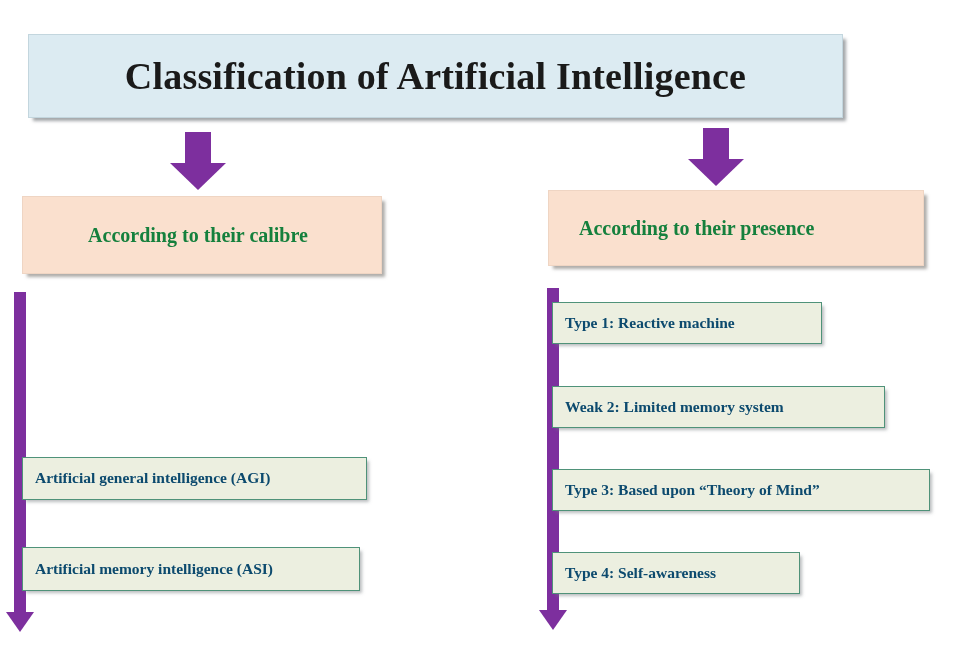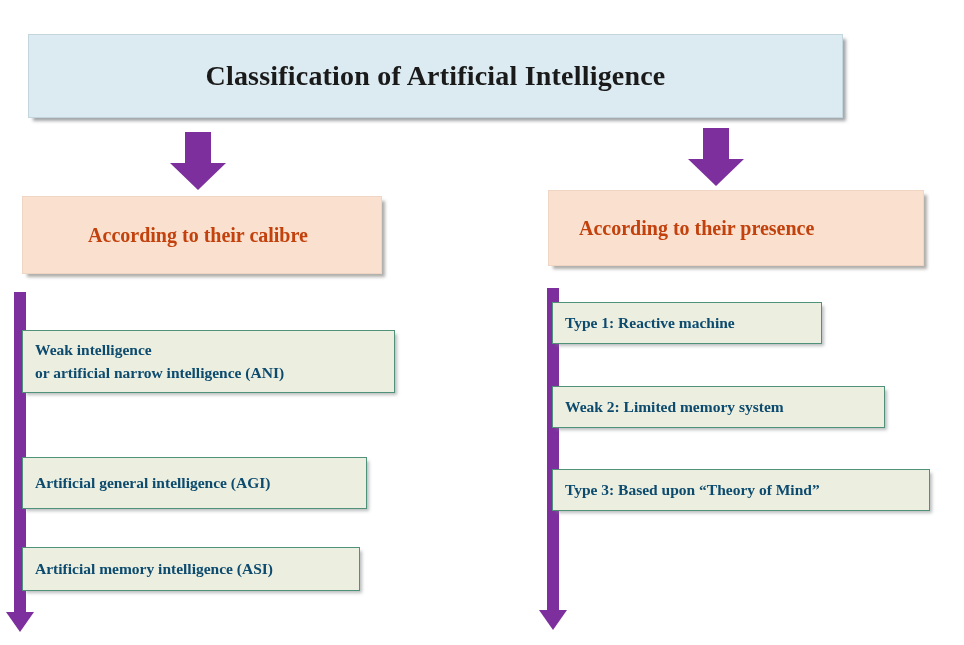--- a/index.html
+++ b/index.html
@@ -28,42 +28,42 @@
     height: 84px;
     background: #dcebf2;
     border: 1px solid #c3d6de;
     box-shadow: 4px 4px 3px -1px rgba(90,95,100,0.55);
     display: flex;
     align-items: center;
     justify-content: center;
     box-sizing: border-box;
   }
   .title-text {
-    font-size: 28px;
+    font-size: 38px;
     font-weight: bold;
     color: #1a1a1a;
     letter-spacing: 0.2px;
     text-align: center;
     white-space: nowrap;
   }
 
   
   .cat-box {
     position: absolute;
     background: #fae0ce;
     border: 1px solid #efd5c3;
     box-shadow: 4px 4px 3px -1px rgba(110,105,100,0.55);
     display: flex;
     align-items: center;
     box-sizing: border-box;
   }
   .cat-text {
     font-size: 20px;
     font-weight: bold;
-    color: #c2410c;
+    color: #15803d;
     white-space: nowrap;
   }
   #cat-left {
     left: 22px;
     top: 196px;
     width: 360px;
     height: 78px;
     justify-content: center;
     padding-right: 8px;
   }
@@ -173,39 +173,38 @@
   <div class="v-arrow" style="left:13px; top:292px; height:345px;">
     <div class="stem" style="height:323px;"></div>
     <div class="head" style="top:320px;"></div>
   </div>
 
   <div class="v-arrow" style="left:546px; top:288px; height:347px;">
     <div class="stem" style="height:325px;"></div>
     <div class="head" style="top:322px;"></div>
   </div>
 
-  <div class="leaf-box" style="left:22px; top:330px; width:373px; height:63px;">
-    <div class="leaf-text">Weak intelligence</div>
-    <div class="leaf-text">or artificial narrow intelligence (ANI)</div>
-  </div>
-
-  <div class="leaf-box" style="left:22px; top:457px; width:345px; height:52px;">
+
+  <div class="leaf-box" style="left:22px; top:457px; width:345px; height:43px;">
     <div class="leaf-text">Artificial general intelligence (AGI)</div>
   </div>
 
   <div class="leaf-box" style="left:22px; top:547px; width:338px; height:44px;">
     <div class="leaf-text">Artificial memory intelligence (ASI)</div>
   </div>
 
   <div class="leaf-box" style="left:552px; top:302px; width:270px; height:42px;">
     <div class="leaf-text">Type 1: Reactive machine</div>
   </div>
 
   <div class="leaf-box" style="left:552px; top:386px; width:333px; height:42px;">
     <div class="leaf-text">Weak 2: Limited memory system</div>
   </div>
 
   <div class="leaf-box" style="left:552px; top:469px; width:378px; height:42px;">
     <div class="leaf-text">Type 3: Based upon “Theory of Mind”</div>
   </div>
 
+  <div class="leaf-box" style="left:552px; top:552px; width:248px; height:42px;">
+    <div class="leaf-text">Type 4: Self-awareness</div>
+  </div>
 
 </div>
 
 </body></html>

